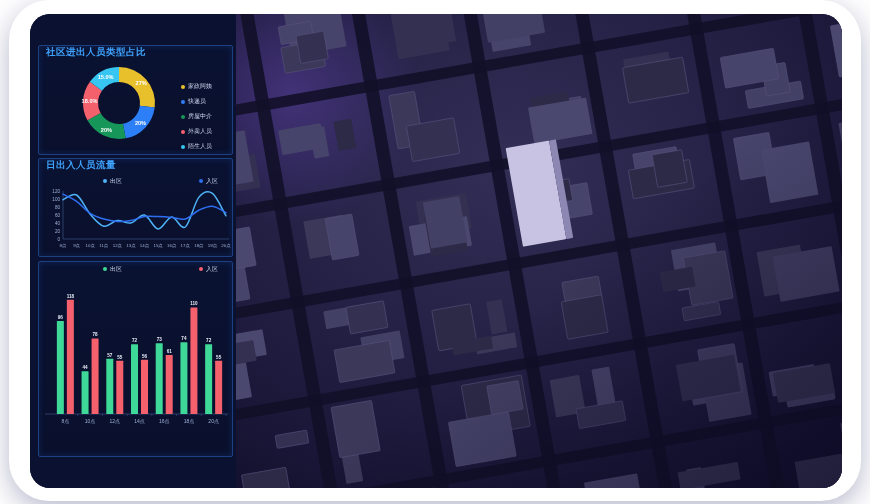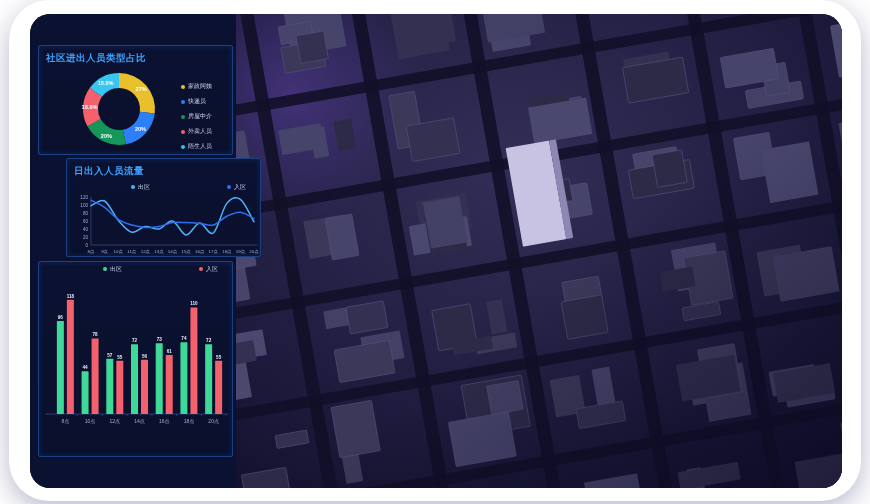--- a/index.html
+++ b/index.html
@@ -7,21 +7,21 @@
   .frame { position:absolute; left:9px; top:0px; width:852px; height:501px;
            background:#ffffff; border-radius:40px; box-shadow:0 8px 28px rgba(50,50,110,.35); }
   .screen { position:absolute; left:21px; top:14px; width:812px; height:474px;
             background:linear-gradient(115deg,#0b1130 0%,#0d1335 30%,#141237 100%);
             border-radius:20px; overflow:hidden; }
   .map { position:absolute; left:206px; top:0; width:606px; height:474px; }
   .map svg { display:block; }
   .sidebar { position:absolute; left:0; top:0; width:206px; height:474px; background:#0b1130; }
   .card { position:absolute; left:8px; width:195px; background:linear-gradient(180deg,#0a1232 0%,#0a102c 100%);
           border:1px solid #1d4083; border-radius:2px; box-shadow:0 0 6px rgba(30,90,200,.25) inset; }
-  .card-title { color:#3fa4ff; font-weight:bold; font-size:9.5px; padding:6px 7px 2px 7px; letter-spacing:.5px; }
+  .card-title { color:#3fa4ff; font-weight:bold; font-size:9.5px; padding:0 7px 2px 7px; letter-spacing:.5px; }
   .legend-col { position:absolute; right:3px; top:36px; width:48px; }
   .legend-col .li { display:flex; align-items:center; margin-bottom:6px; }
   .dot { width:4px; height:4px; border-radius:50%; margin-right:3px; flex:0 0 4px; }
   .li span.lbl { color:#cfd8f0; font-size:6px; white-space:nowrap; }
   .legend-row { display:flex; justify-content:space-between; padding:2px 14px 0 64px; height:12px; }
   .legend-row .li { display:flex; align-items:center; }
   svg text { font-family:"Liberation Sans", sans-serif; }
 </style>
 </head>
 <body>
@@ -227,21 +227,21 @@
               <span class="dot" style="background: rgb(244, 96, 108);"></span>
               <span class="lbl">外卖人员</span>
             </div>
           <div class="li">
               <span class="dot" style="background: rgb(54, 198, 241);"></span>
               <span class="lbl">陌生人员</span>
             </div>
         </div>
       </div>
 
-      <div class="card" style="top:144px; height:99px;margin-left:28px;">
+      <div class="card" style="top:144px; height:99px;">
         <div class="card-title">日出入人员流量</div>
         <div class="legend-row">
           <div class="li">
               <span class="dot" style="background: rgb(79, 179, 249);"></span>
               <span class="lbl">出区</span>
             </div>
           <div class="li">
               <span class="dot" style="background: rgb(46, 111, 242);"></span>
               <span class="lbl">入区</span>
             </div>

